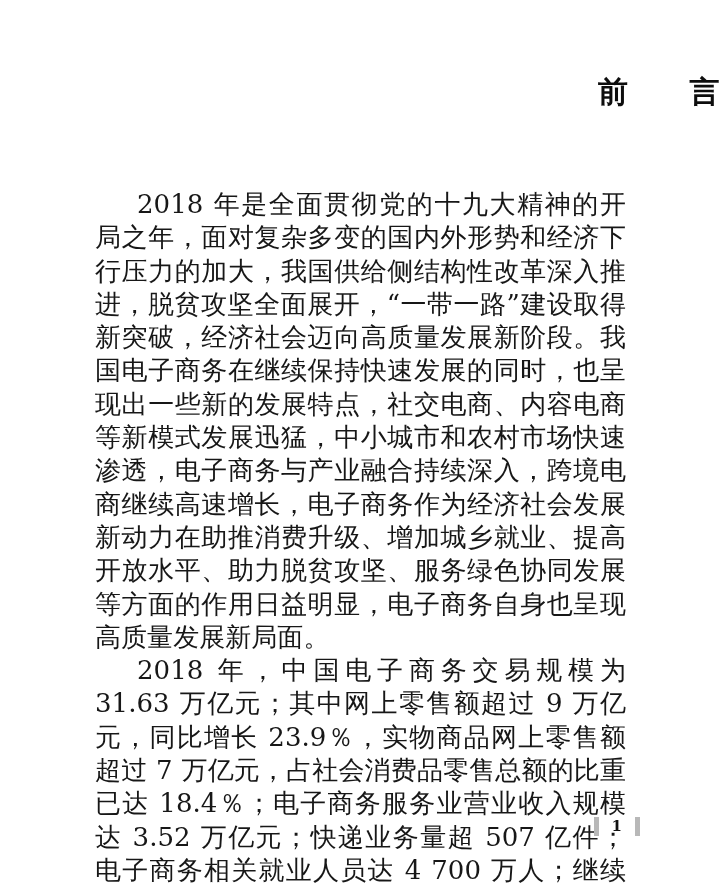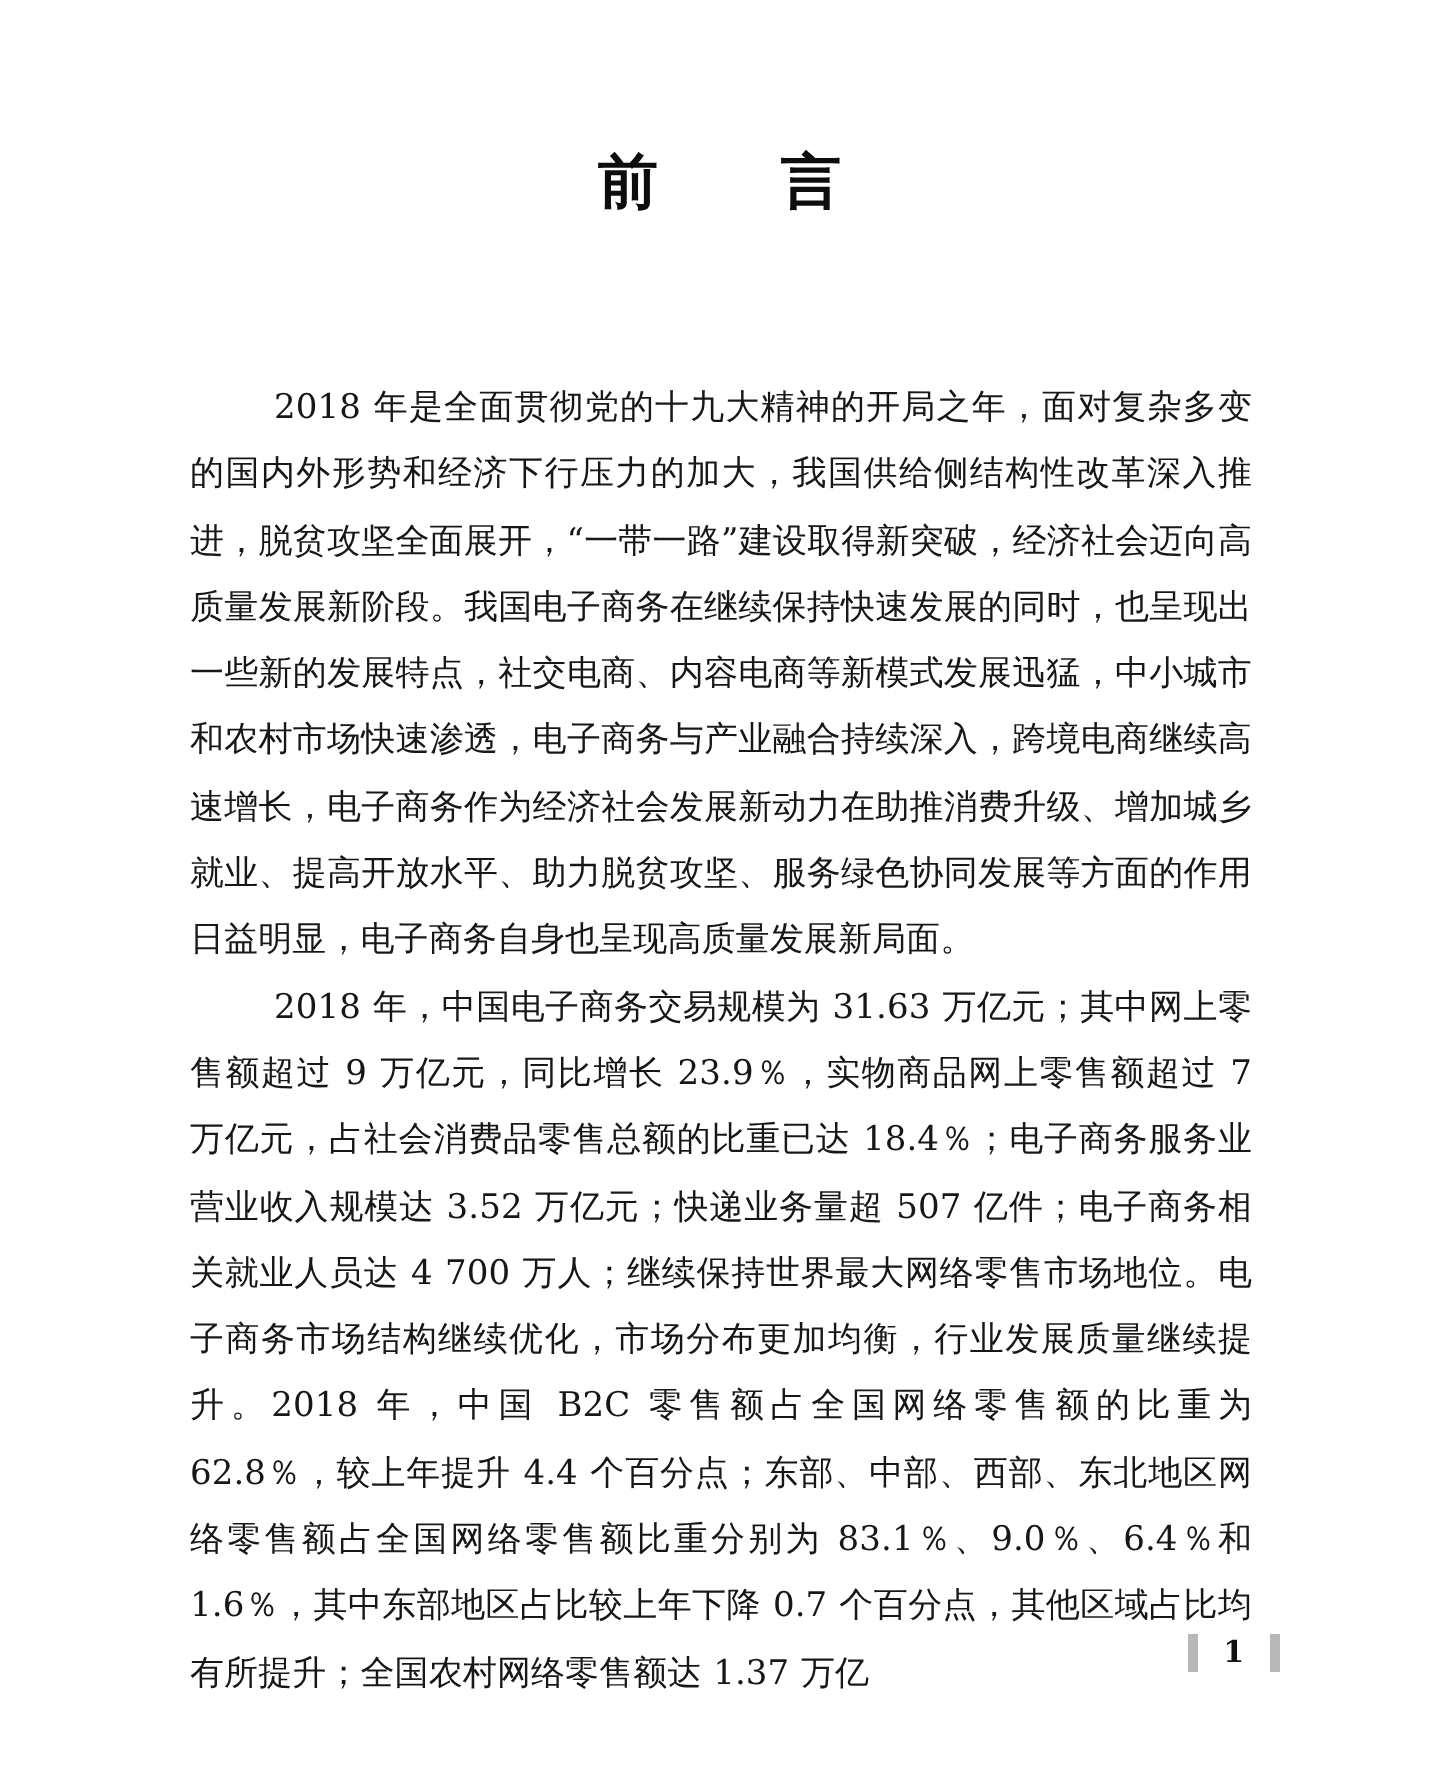--- a/index.html
+++ b/index.html
@@ -23,39 +23,39 @@
     width: 720px;
     height: 887px;
     background: #ffffff;
   }
 
   .doc-title {
     position: absolute;
     left: 0;
     top: 72px;
     width: 720px;
-    text-align: center;
+    text-align: right;
     font-size: 30px;
     line-height: 40px;
     font-weight: bold;
     letter-spacing: 0.5px;
     color: #0d0d0d;
     white-space: pre;
   }
 
   .body-col {
     position: absolute;
     left: 95px;
     top: 188px;
     width: 531px;
   }
 
   .para {
     margin: 0;
-    font-size: 17px;
+    font-size: 26px;
     line-height: 33.3px;
     text-align: justify;
     text-align-last: left;
     text-justify: inter-character;
     color: #171717;
     text-indent: 42px;
     letter-spacing: 0.05px;
     word-spacing: 0.4px;
   }
 

